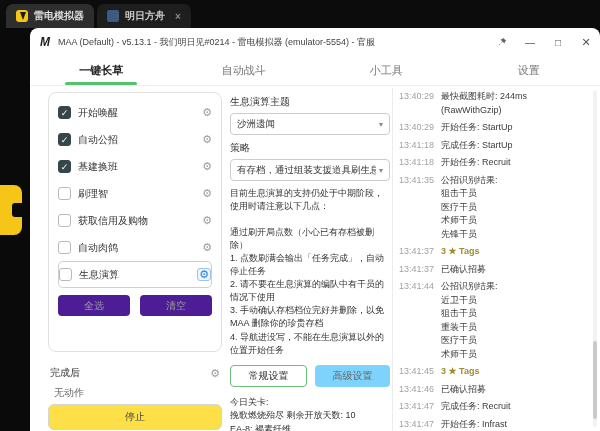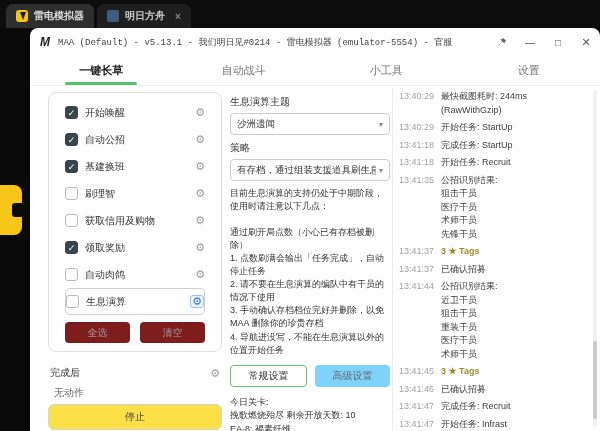--- a/index.html
+++ b/index.html
@@ -22,46 +22,46 @@
   .side-strip { position:absolute; top:28px; left:0; width:30px; bottom:0; background:#0a0a0a; }
   .ld-logo { position:absolute; top:157px; left:0; width:22px; height:50px; background:#f5c518; border-radius:0 8px 8px 0; }
   .ld-logo::after { content:""; position:absolute; right:0; top:18px; width:10px; height:14px; background:#0a0a0a; border-radius:3px 0 0 3px; }
 
   
   .maa { position:absolute; top:28px; left:30px; width:570px; height:403px; background:#fff;
          border-radius:8px 8px 0 0; overflow:hidden; }
 
   .titlebar { position:absolute; top:0; left:0; right:0; height:28px; display:flex; align-items:center; padding-left:10px; }
   .maa-logo { font-weight:bold; font-style:italic; font-size:12px; color:#1c1c1c; margin-right:8px; }
-  .title-text { flex:1; font-size:9px; color:#444; white-space:nowrap; overflow:hidden;font-family:Liberation Mono, monospace; }
+  .title-text { flex:1; font-size:9px; color:#444; white-space:nowrap; overflow:hidden; }
   .win-btn { width:28px; height:28px; display:flex; align-items:center; justify-content:center; color:#555; font-size:10px; }
   .win-btn.close { font-size:11px; }
 
   
   .nav { position:absolute; top:28px; left:0; right:0; height:30px; display:flex; border-bottom:1px solid #efefef; }
   .nav-tab { flex:1; display:flex; align-items:center; justify-content:center; font-size:11px; color:#777; position:relative; }
   .nav-tab.active { color:#1d1d1d; font-weight:bold; }
   .nav-tab.active::after { content:""; position:absolute; bottom:0; left:50%; transform:translateX(-50%);
                            width:72px; height:3px; background:#57c26d; border-radius:2px; }
 
   
   .task-card { position:absolute; top:64px; left:18px; width:174px; height:260px;
-               border:1px solid #e0e0e0; border-radius:8px; padding:6px 16px; }
+               border:1px solid #e0e0e0; border-radius:8px; padding:6px 9px; }
   .task-row { height:27px; display:flex; align-items:center; gap:7px; }
   .task-row.selected { border:1px solid #cfcfcf; border-radius:5px; }
   .cb { width:13px; height:13px; border:1px solid #b9b9b9; border-radius:3px; background:#fff; position:relative; flex:none; }
   .task-row.checked .cb { background:#36474b; border-color:#36474b; }
   .task-row.checked .cb::after { content:"✓"; position:absolute; top:50%; left:50%; transform:translate(-50%,-54%);
                                  color:#fff; font-size:9px; }
   .task-label { flex:1; font-size:10px; color:#333; }
   .gear { color:#9e9e9e; font-size:11px; line-height:1; }
   .gear::before { content:"⚙"; }
   .gear.active { color:#2b7de0; background:#eef5fd; border:1px solid #9cc3ee; border-radius:3px; padding:0 1px; }
   .btn-row { display:flex; gap:10px; margin-top:7px; }
-  .mini-btn { flex:1; height:21px; background:#7f1d1d; border-radius:4px; display:flex;
+  .mini-btn { flex:1; height:21px; background:#4c1d95; border-radius:4px; display:flex;
               align-items:center; justify-content:center; font-size:10px; color:#9b9b9b; }
   .after-row { position:absolute; top:338px; left:18px; width:174px; display:flex; align-items:center;
                justify-content:space-between; font-size:10px; color:#333; font-weight:normal; padding:0 2px; }
   .after-value { position:absolute; top:358px; left:24px; font-size:10px; color:#666; }
   .stop-btn { position:absolute; top:376px; left:18px; width:174px; height:26px; background:#fde047;
               border:1px solid #d5d5d5; border-radius:6px; display:flex; align-items:center;
               justify-content:center; font-size:10px; color:#444; }
 
   
   .mid { position:absolute; top:64px; left:200px; width:160px; }
@@ -157,25 +157,20 @@
     <div class="task-row">
       <span class="cb"></span>
       <span class="task-label">刷理智</span>
       <span class="gear"></span>
     </div>
     <div class="task-row">
       <span class="cb"></span>
       <span class="task-label">获取信用及购物</span>
       <span class="gear"></span>
     </div>
-    <div class="task-row checked">
-      <span class="cb"></span>
-      <span class="task-label">领取奖励</span>
-      <span class="gear"></span>
-    </div>
     <div class="task-row">
       <span class="cb"></span>
       <span class="task-label">自动肉鸽</span>
       <span class="gear"></span>
     </div>
     <div class="task-row selected">
       <span class="cb"></span>
       <span class="task-label">生息演算</span>
       <span class="gear active"></span>
     </div>

